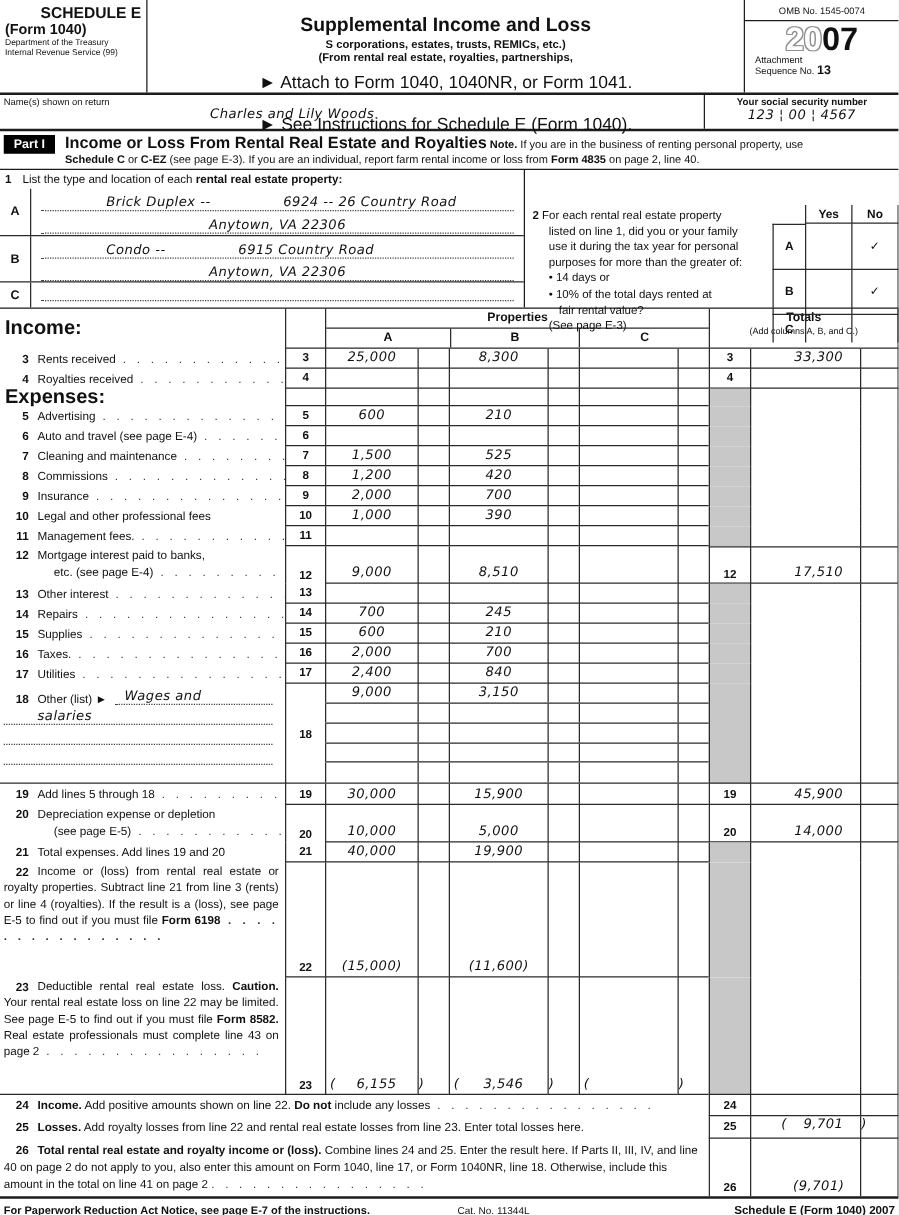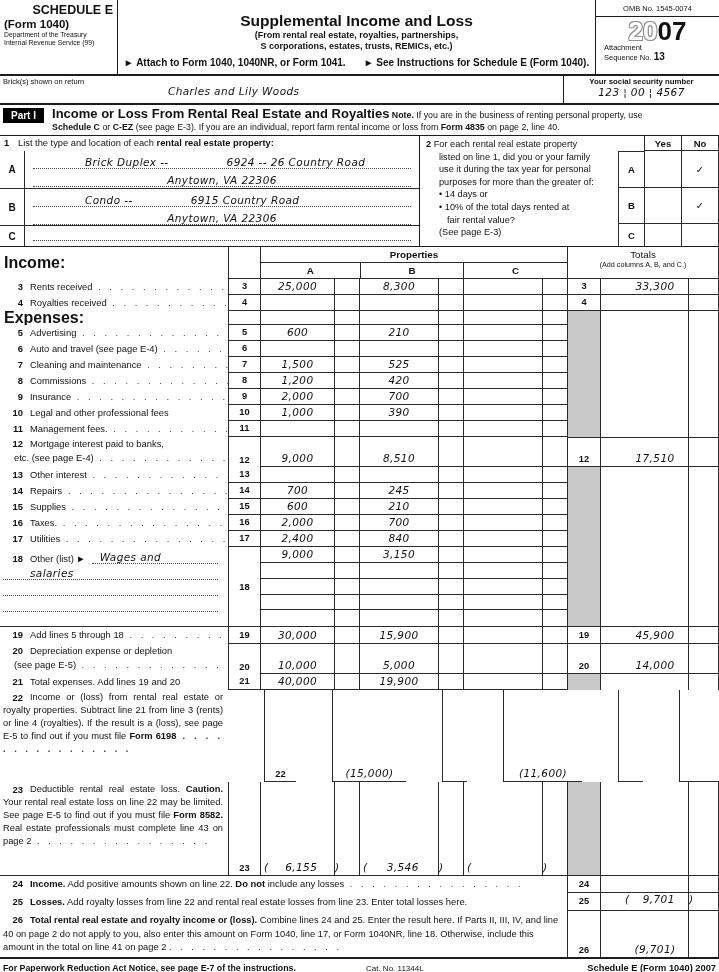--- a/index.html
+++ b/index.html
@@ -9,21 +9,21 @@
   .hw{font-family:"DejaVu Sans", sans-serif;font-style:italic;font-size:10.5px;color:#101010;letter-spacing:.4px;}
   
   .hdr{display:flex;border-bottom:2px solid #1c1c1c;height:74px;}
   .hdr-left{width:118px;border-right:1.5px solid #1c1c1c;padding:3px 4px;box-sizing:border-box;}
   .sched{font-size:12.5px;font-weight:bold;text-align:right;}
   .formno{font-size:11.5px;font-weight:bold;margin-top:1px;}
   .dept{font-size:6.8px;margin-top:1px;}
   .hdr-mid{flex:1;text-align:center;padding-top:12px;display:flex;flex-direction:column;}
   .title{font-size:15.5px;font-weight:bold;}
   .sub{font-size:9px;font-weight:bold;line-height:10.5px;}
-  .attachline{font-size:10px;font-weight:bold;margin-top:6px;display:flex;justify-content:center;gap:18px;}
+  .attachline{font-size:14px;font-weight:normal;margin-top:6px;display:flex;justify-content:center;gap:18px;flex-direction:column;}
   .hdr-right{width:124px;border-left:1.5px solid #1c1c1c;box-sizing:border-box;text-align:center;}
   .omb{font-size:7.5px;padding:4px 2px 3px;border-bottom:1px solid #1c1c1c;}
   .year{font-size:26px;font-weight:900;line-height:26px;margin-top:1px;}
   .y20{color:#fff;text-shadow:-1px -1px 0 #909090,1px -1px 0 #909090,-1px 1px 0 #909090,1px 1px 0 #909090;}
   .att{font-size:7.5px;text-align:left;padding-left:8px;line-height:8.5px;}
   .seqno{font-size:10px;font-weight:bold;}
   
   .nameband{display:flex;border-bottom:2px solid #1c1c1c;height:27px;}
   .nb-left{flex:1;position:relative;}
   .nb-label{font-size:7.5px;padding:1px 0 0 3px;}
@@ -42,21 +42,21 @@
   .lno{font-weight:bold;display:inline-block;width:14px;}
   .prow{display:flex;border-bottom:1px solid #2a2a2a;}
   .prow:last-child{border-bottom:none;}
   .pletter{width:25px;border-right:1px solid #2a2a2a;box-sizing:border-box;font-weight:bold;font-size:10px;display:flex;align-items:center;justify-content:center;}
   .pcontent{flex:1;padding:0 8px;}
   .pline{border-bottom:1px dotted #444;height:17px;display:flex;align-items:flex-end;}
   .pline.last{margin-bottom:3px;}
   .s1{margin-left:52px;}
   .s2{margin-left:58px;}
   .ctr{justify-content:center;}
-  .l12-right{flex:1;position:relative;}
+  .l12-right{flex:1;position:relative;margin-top:28px;}
   .l2txt{font-size:9.2px;line-height:12.6px;padding:2px 0 0 6px;width:190px;}
   .l2ind{padding-left:13px;}
   .yn{position:absolute;top:0;right:0;width:101px;height:110px;display:flex;flex-direction:column;}
   .ynrow{display:flex;}
   .yncell{box-sizing:border-box;border-left:1px solid #2a2a2a;border-bottom:1px solid #2a2a2a;display:flex;align-items:center;justify-content:center;font-size:9.5px;}
   .ynl{width:26px;}.yny{width:37px;}.ynn{width:38px;border-right:1px solid #2a2a2a;}
   .ynh .ynl{border:none;}
   .ynrowA .ynl{border-top:1px solid #2a2a2a;}
   
   .trow{display:flex;align-items:stretch;}
@@ -72,39 +72,39 @@
   .num{font-weight:bold;font-size:9.3px;text-align:center;}
   .val{text-align:center;}
   .dsc{font-size:9.4px;white-space:nowrap;padding-left:3px;}
   .rno{display:inline-block;width:20px;text-align:right;font-weight:bold;margin-right:7px;font-size:9.4px;}
   .ld::after{content:" .  .  .  .  .  .  .  .  .  .  .  .  .  .  .  .";letter-spacing:3px;color:#333;}
   .h16{height:16px;line-height:15px;}
   .h14{height:14px;line-height:13px;}
   .h17{height:17px;line-height:16px;}
   .h18{height:18px;line-height:17px;}
   .h30{height:30px;}
-  .h92{height:92px;gap:36px;}
+  .h92{height:92px;}
   .h94{height:94px;}
   .h48{height:48px;}
   .bot{display:flex;align-items:flex-end;justify-content:center;padding-bottom:2px;}
   .dsc2{font-size:9.4px;line-height:14px;padding-left:3px;white-space:nowrap;}
-  .ind{margin-left:11px;}
+  .ind{margin-left:40px;}
   .seclab{font-weight:bold;font-size:16px;padding-left:4px;}
   .dsct{font-size:9.3px;line-height:13px;padding:1px 5px 0 3px;white-space:normal;text-align:justify;}
   .dsct .rno{float:left;}
   .hd-box1{width:260px;display:flex;box-sizing:border-box;}
   .hd-inc{width:228px;display:flex;align-items:center;}
   .hd-numseg{width:32px;border-left:1px solid #2a2a2a;border-bottom:1px solid #2a2a2a;box-sizing:border-box;}
   .hd-props{width:307px;box-sizing:border-box;border-left:1px solid #2a2a2a;border-bottom:1px solid #2a2a2a;display:flex;flex-direction:column;}
   .hd-ptitle{text-align:center;font-weight:bold;font-size:9.8px;border-bottom:1px solid #2a2a2a;height:16px;line-height:15px;}
   .hd-abc{display:flex;flex:1;}
   .hd-a,.hd-b,.hd-c{font-weight:bold;font-size:9.8px;text-align:center;line-height:15px;box-sizing:border-box;}
   .hd-a{width:99px;}.hd-b{width:104px;border-left:1px solid #2a2a2a;}.hd-c{width:104px;border-left:1px solid #2a2a2a;}
   .hd-tot{width:152px;box-sizing:border-box;border-left:1px solid #2a2a2a;border-right:1px solid #2a2a2a;border-bottom:1px solid #2a2a2a;text-align:center;padding-top:2px;}
-  .hd-t1{font-weight:normal;font-size:9.8px;}
+  .hd-t1{font-weight:bold;font-size:9.8px;}
   .hd-t2{font-size:7.2px;}
   
   .r18grid{width:307px;display:flex;flex-direction:column;flex-shrink:0;}
   .r18sub{display:flex;height:16px;line-height:15px;border-bottom:1px solid #2a2a2a;box-sizing:border-box;}
   .r18sub:last-child{border-bottom:none;}
   .r18desc{padding:0 10px 0 3px;font-size:9.4px;}
   .dotu{border-bottom:1px dotted #444;}
   .r18l1{display:flex;height:17px;align-items:flex-end;}
   .r18l{height:16px;display:flex;align-items:flex-end;padding-left:27px;box-sizing:border-box;}
   .r18hw1{flex:1;margin-left:6px;padding-left:8px;}
@@ -129,40 +129,40 @@
 
   <div class="hdr">
     <div class="hdr-left">
       <div class="sched">SCHEDULE E</div>
       <div class="formno">(Form 1040)</div>
       <div class="dept">Department of the Treasury</div>
       <div class="dept"><span>Internal Revenue Service</span> <span>(99)</span></div>
     </div>
     <div class="hdr-mid">
       <div class="title">Supplemental Income and Loss</div>
+      <div class="sub">S corporations, estates, trusts, REMICs, etc.)</div>
       <div class="sub">(From rental real estate, royalties, partnerships,</div>
-      <div class="sub">S corporations, estates, trusts, REMICs, etc.)</div>
       <div class="attachline">
         <span>► Attach to Form 1040, 1040NR, or Form 1041.</span>
         <span>► See Instructions for Schedule E (Form 1040).</span>
       </div>
     </div>
     <div class="hdr-right">
       <div class="omb">OMB No. 1545-0074</div>
       <div class="year"><span class="y20">20</span><span>07</span></div>
       <div class="att">
         <div>Attachment</div>
         <div><span>Sequence No.</span> <span class="seqno">13</span></div>
       </div>
     </div>
   </div>
 
   <div class="nameband">
     <div class="nb-left">
-      <div class="nb-label">Brick(s) shown on return</div>
+      <div class="nb-label">Name(s) shown on return</div>
       <div class="nb-name hw">Charles and Lily Woods</div>
     </div>
     <div class="nb-right">
       <div class="nb-ssnlab">Your social security number</div>
       <div class="hw">123 ¦ 00 ¦ 4567</div>
     </div>
   </div>
 
   <div class="part1">
     <span class="badge">Part I</span>

